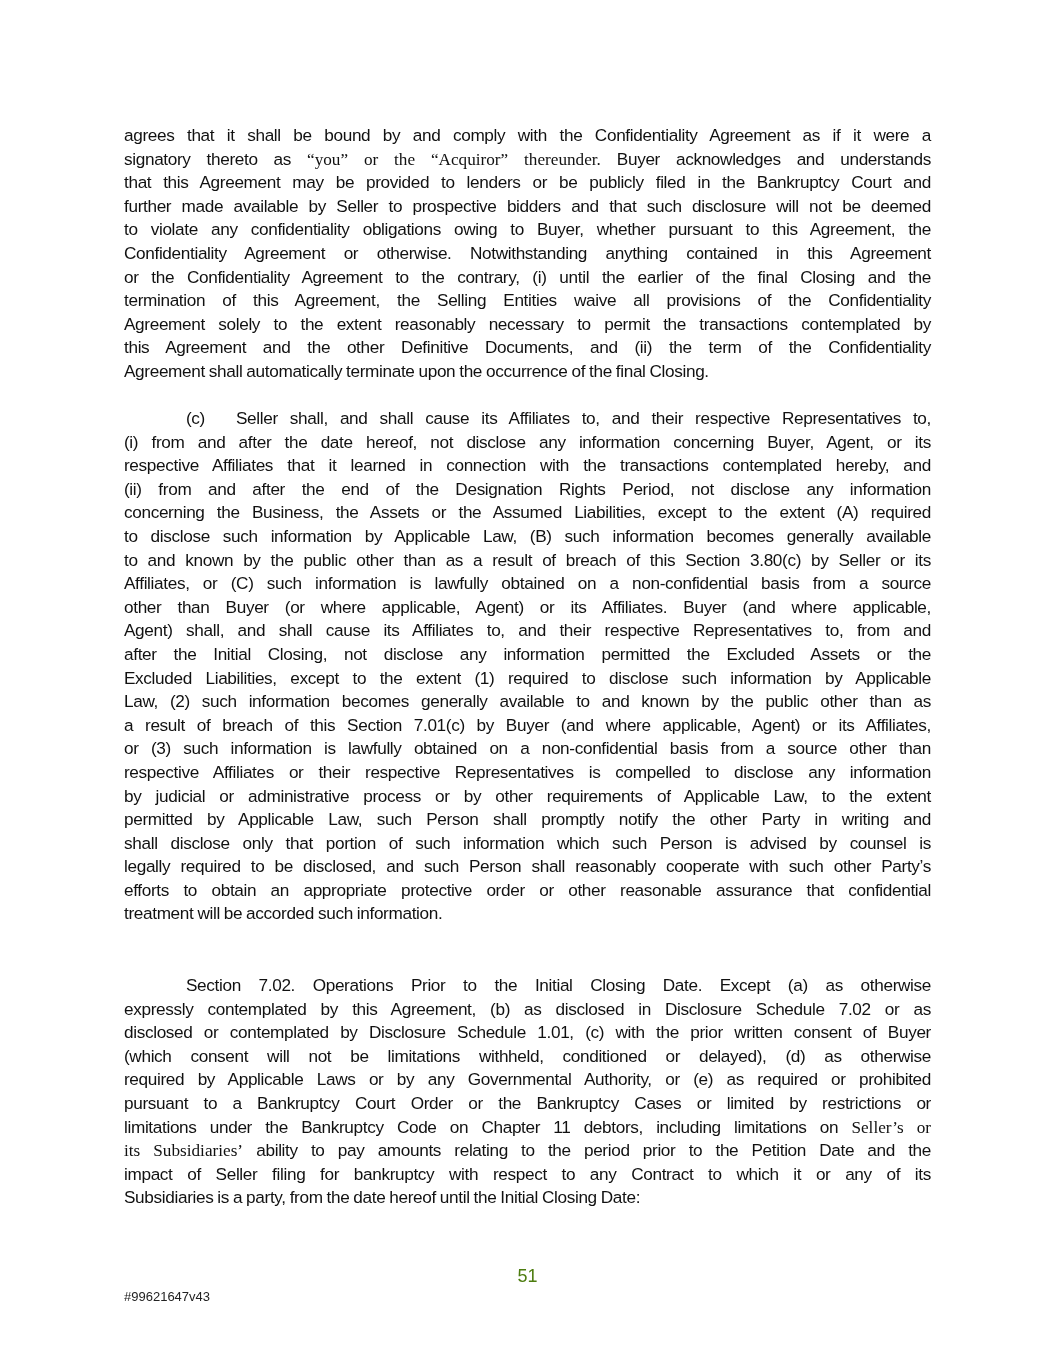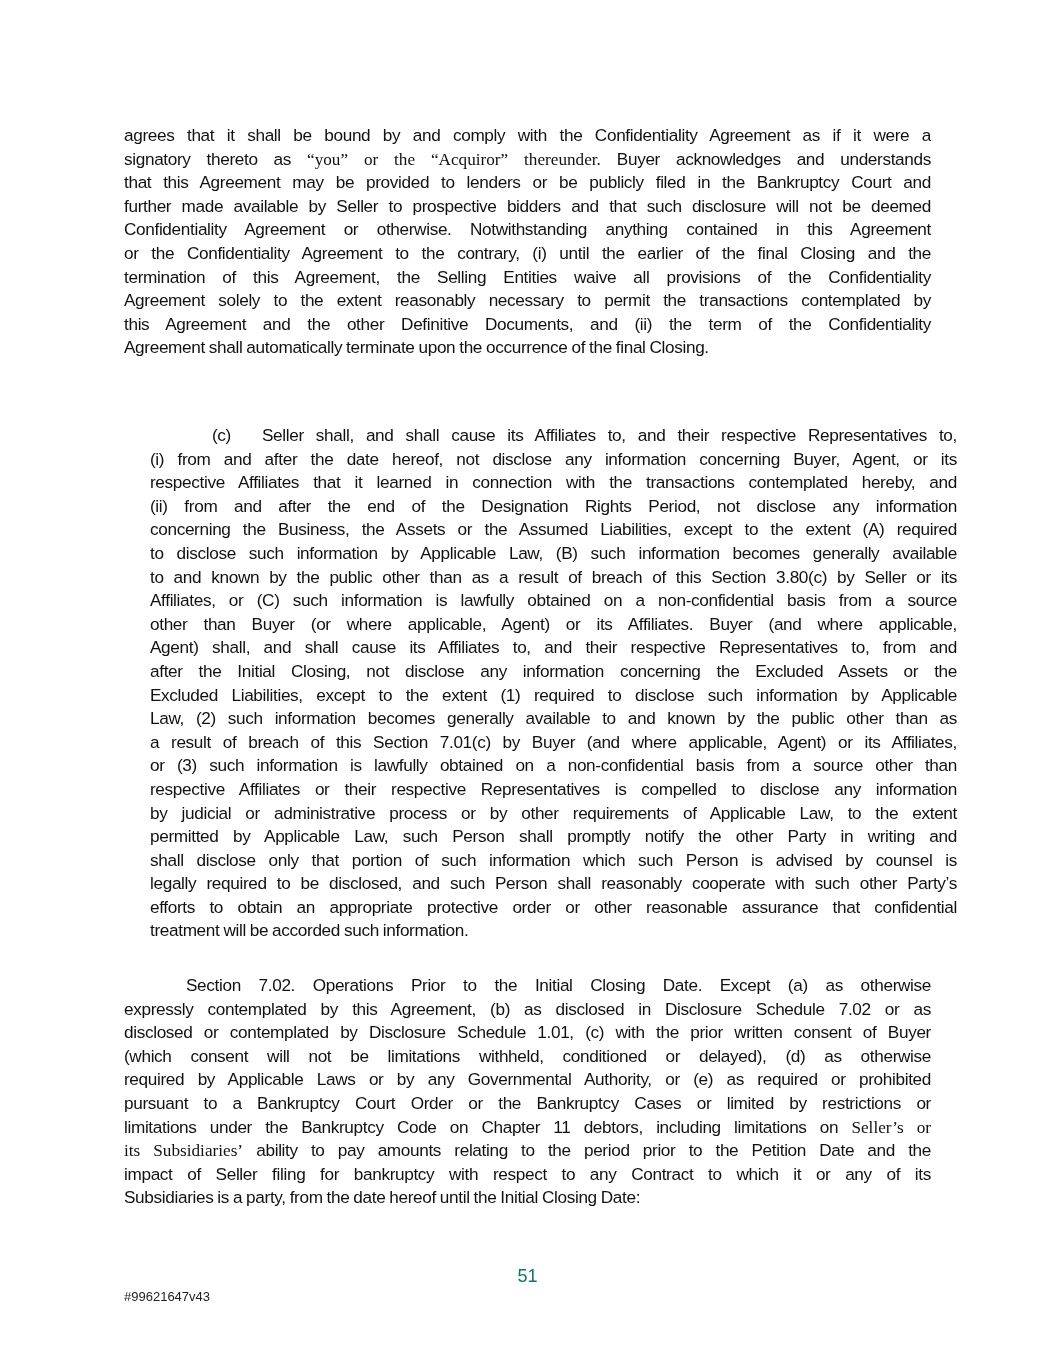--- a/index.html
+++ b/index.html
@@ -55,21 +55,21 @@
       letter-spacing: 0;
     }
     .page-number {
       position: absolute;
       left: 0;
       width: 1055px;
       top: 1266px;
       text-align: center;
       font-size: 18px;
       font-family: "Liberation Sans", sans-serif;
-      color: #0f766e;
+      color: #4d7c0f;
     }
     .doc-id {
       position: absolute;
       left: 124px;
       top: 1289px;
       font-size: 13px;
       font-family: "Liberation Sans", sans-serif;
       color: #222;
     }
     .label-c {
@@ -80,40 +80,41 @@
 </head>
 <body>
 
 <div class="page">
 
   <div class="para" style="top:124px;">
     <span class="line">agrees that it shall be bound by and comply with the Confidentiality Agreement as if it were a</span>
     <span class="line"><span>signatory thereto as </span><span class="serif">“you” or the “Acquiror” thereunder.</span><span>  Buyer acknowledges and understands</span></span>
     <span class="line">that this Agreement may be provided to lenders or be publicly filed in the Bankruptcy Court and</span>
     <span class="line">further made available by Seller to prospective bidders and that such disclosure will not be deemed</span>
+    <span class="line">to violate any confidentiality obligations owing to Buyer, whether pursuant to this Agreement, the</span>
     <span class="line">Confidentiality Agreement or otherwise.  Notwithstanding anything contained in this Agreement</span>
     <span class="line">or the Confidentiality Agreement to the contrary, (i) until the earlier of the final Closing and the</span>
     <span class="line">termination of this Agreement, the Selling Entities waive all provisions of the Confidentiality</span>
     <span class="line">Agreement solely to the extent reasonably necessary to permit the transactions contemplated by</span>
     <span class="line">this Agreement and the other Definitive Documents, and (ii) the term of the Confidentiality</span>
     <span class="line last">Agreement shall automatically terminate upon the occurrence of the final Closing.</span>
   </div>
 
-  <div class="para" style="top:424px;margin-left:26px;">
+  <div class="para" style="top:407px;">
     <span class="line indent"><span class="label-c">(c)</span><span>Seller shall, and shall cause its Affiliates to, and their respective Representatives to,</span></span>
     <span class="line">(i) from and after the date hereof, not disclose any information concerning Buyer, Agent, or its</span>
     <span class="line">respective Affiliates that it learned in connection with the transactions contemplated hereby, and</span>
     <span class="line">(ii) from and after the end of the Designation Rights Period, not disclose any information</span>
     <span class="line">concerning the Business, the Assets or the Assumed Liabilities, except to the extent (A) required</span>
     <span class="line">to disclose such information by Applicable Law, (B) such information becomes generally available</span>
     <span class="line">to and known by the public other than as a result of breach of this Section 3.80(c) by Seller or its</span>
     <span class="line">Affiliates, or (C) such information is lawfully obtained on a non-confidential basis from a source</span>
     <span class="line">other than Buyer (or where applicable, Agent) or its Affiliates. Buyer (and where applicable,</span>
     <span class="line">Agent) shall, and shall cause its Affiliates to, and their respective Representatives to, from and</span>
-    <span class="line">after the Initial Closing, not disclose any information concerning the Excluded Assets or the</span>
+    <span class="line">after the Initial Closing, not disclose any information permitted the Excluded Assets or the</span>
     <span class="line">Excluded Liabilities, except to the extent (1) required to disclose such information by Applicable</span>
     <span class="line">Law, (2) such information becomes generally available to and known by the public other than as</span>
     <span class="line">a result of breach of this Section 7.01(c) by Buyer (and where applicable, Agent) or its Affiliates,</span>
     <span class="line">or (3) such information is lawfully obtained on a non-confidential basis from a source other than</span>
     <span class="line">respective Affiliates or their respective Representatives is compelled to disclose any information</span>
     <span class="line">by judicial or administrative process or by other requirements of Applicable Law, to the extent</span>
     <span class="line">permitted by Applicable Law, such Person shall promptly notify the other Party in writing and</span>
     <span class="line">shall disclose only that portion of such information which such Person is advised by counsel is</span>
     <span class="line">legally required to be disclosed, and such Person shall reasonably cooperate with such other Party’s</span>
     <span class="line">efforts to obtain an appropriate protective order or other reasonable assurance that confidential</span>

